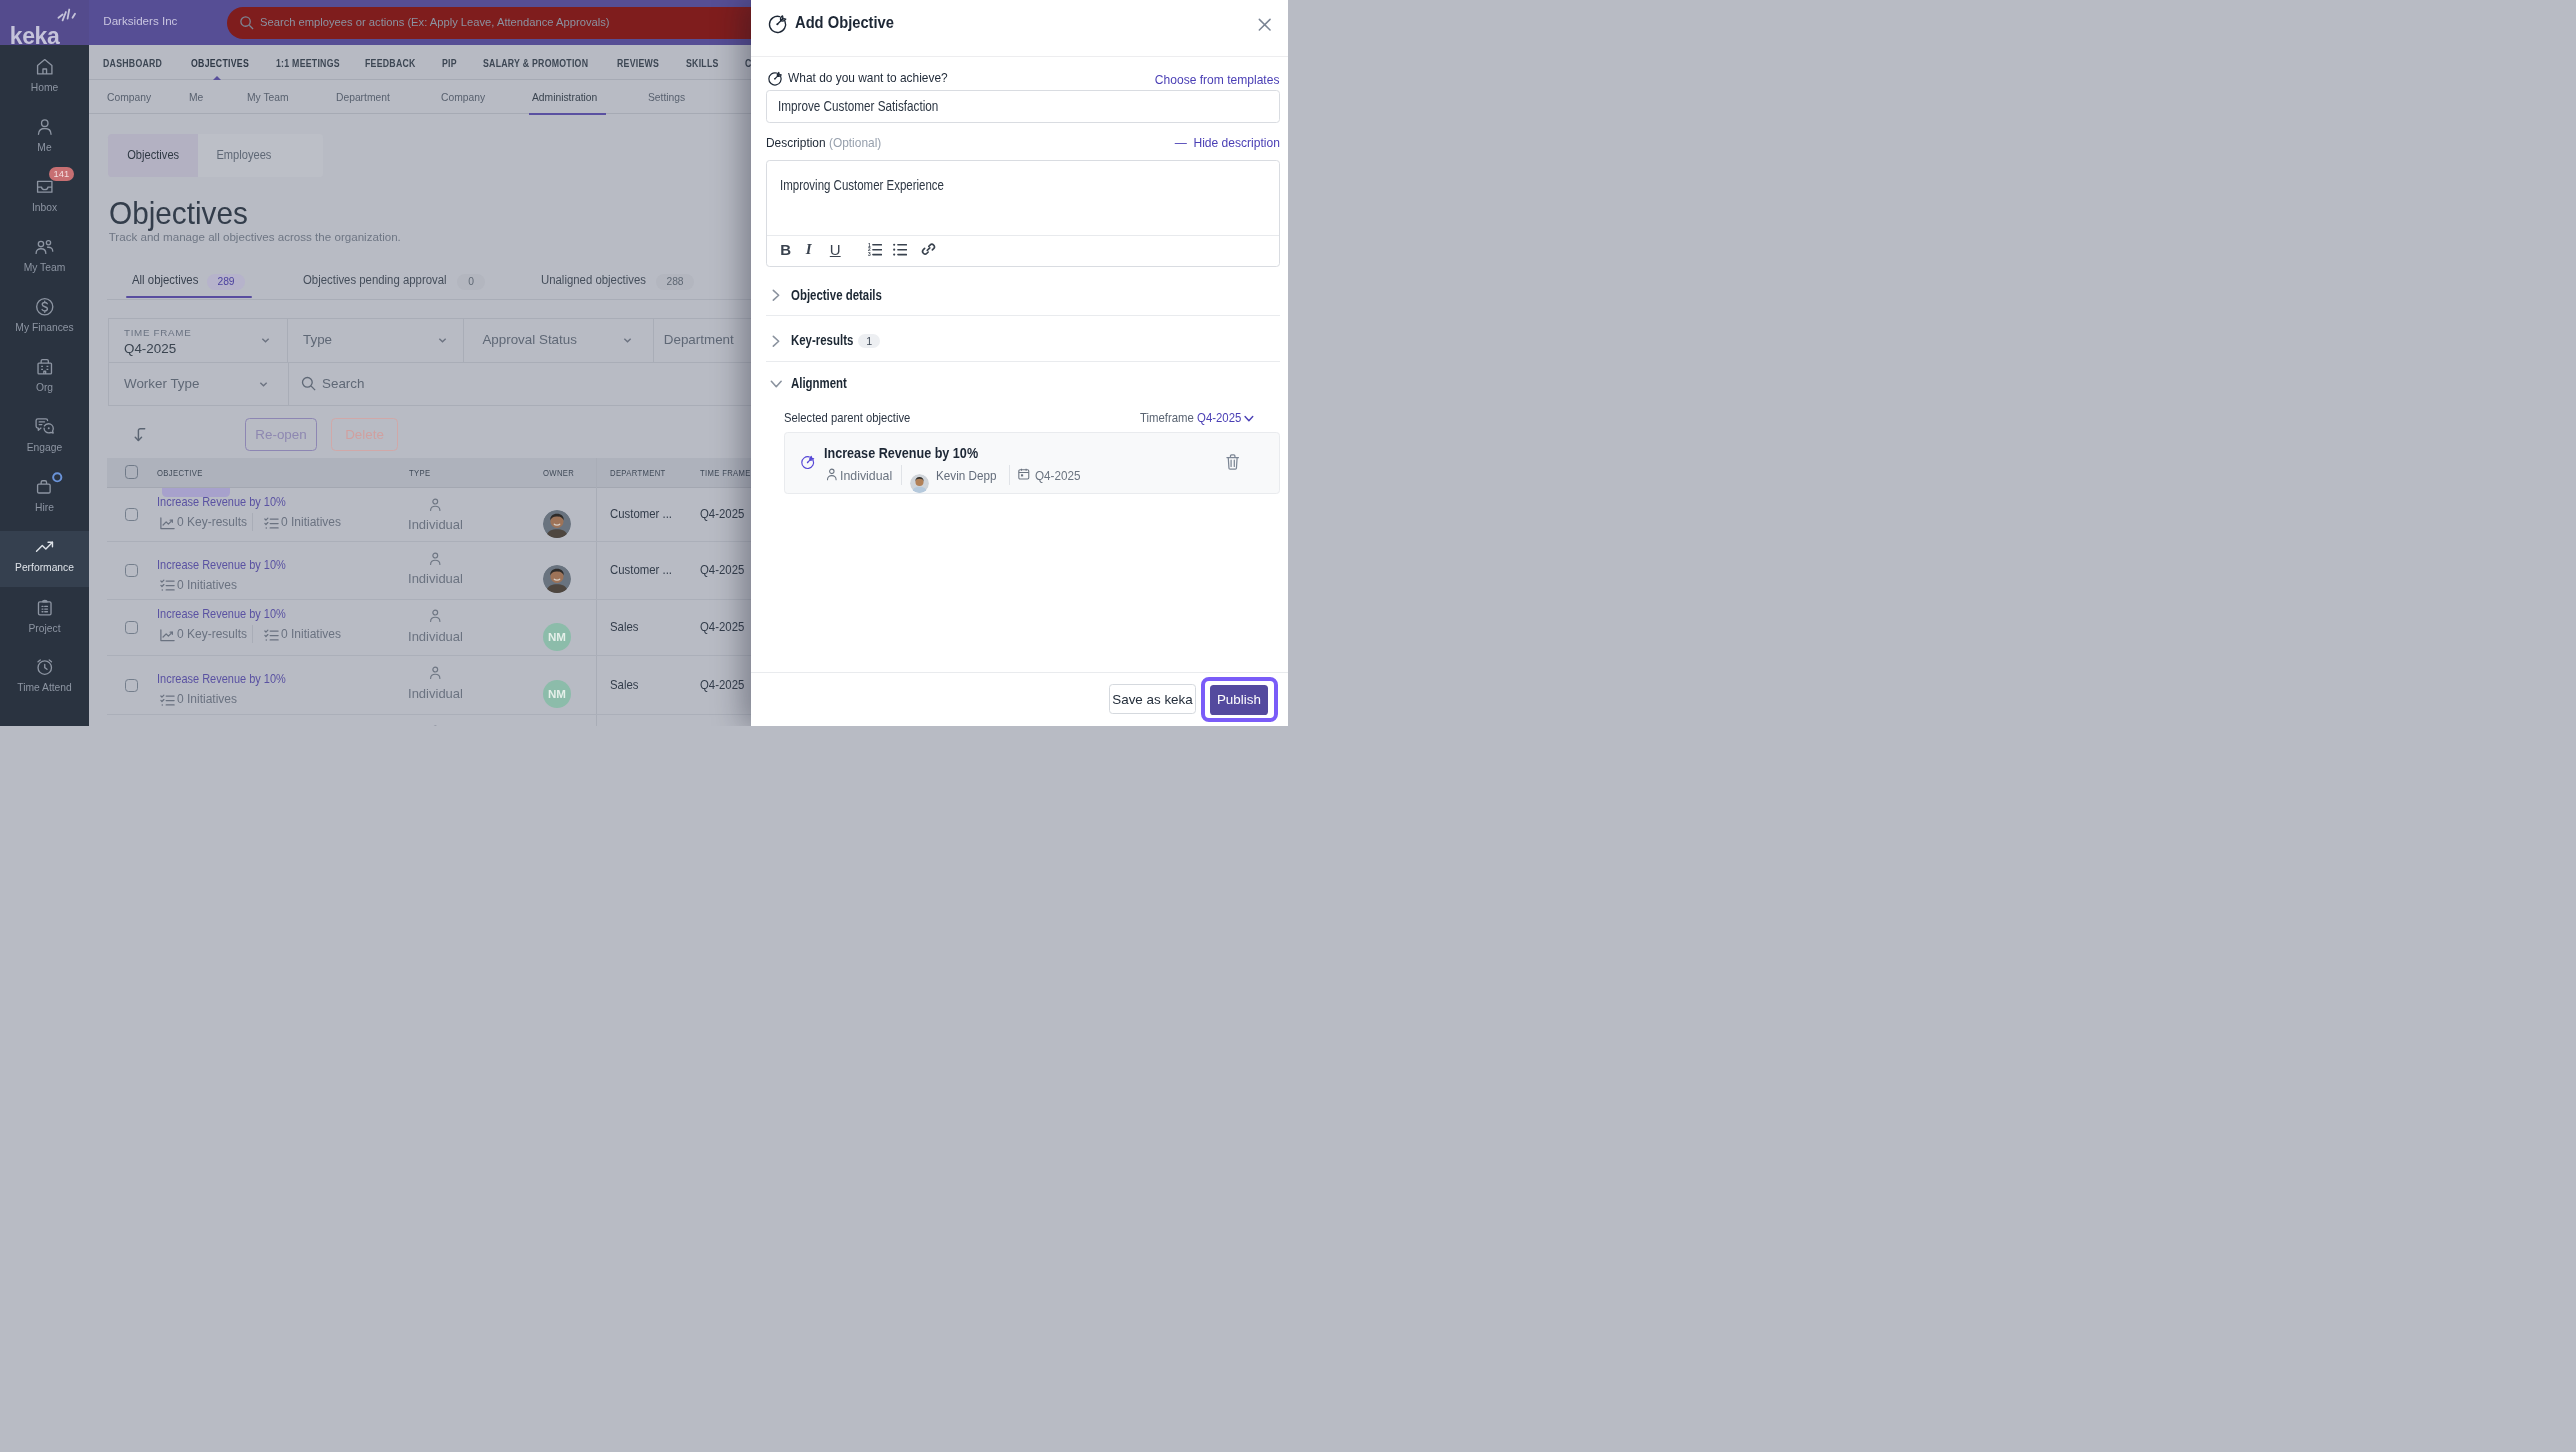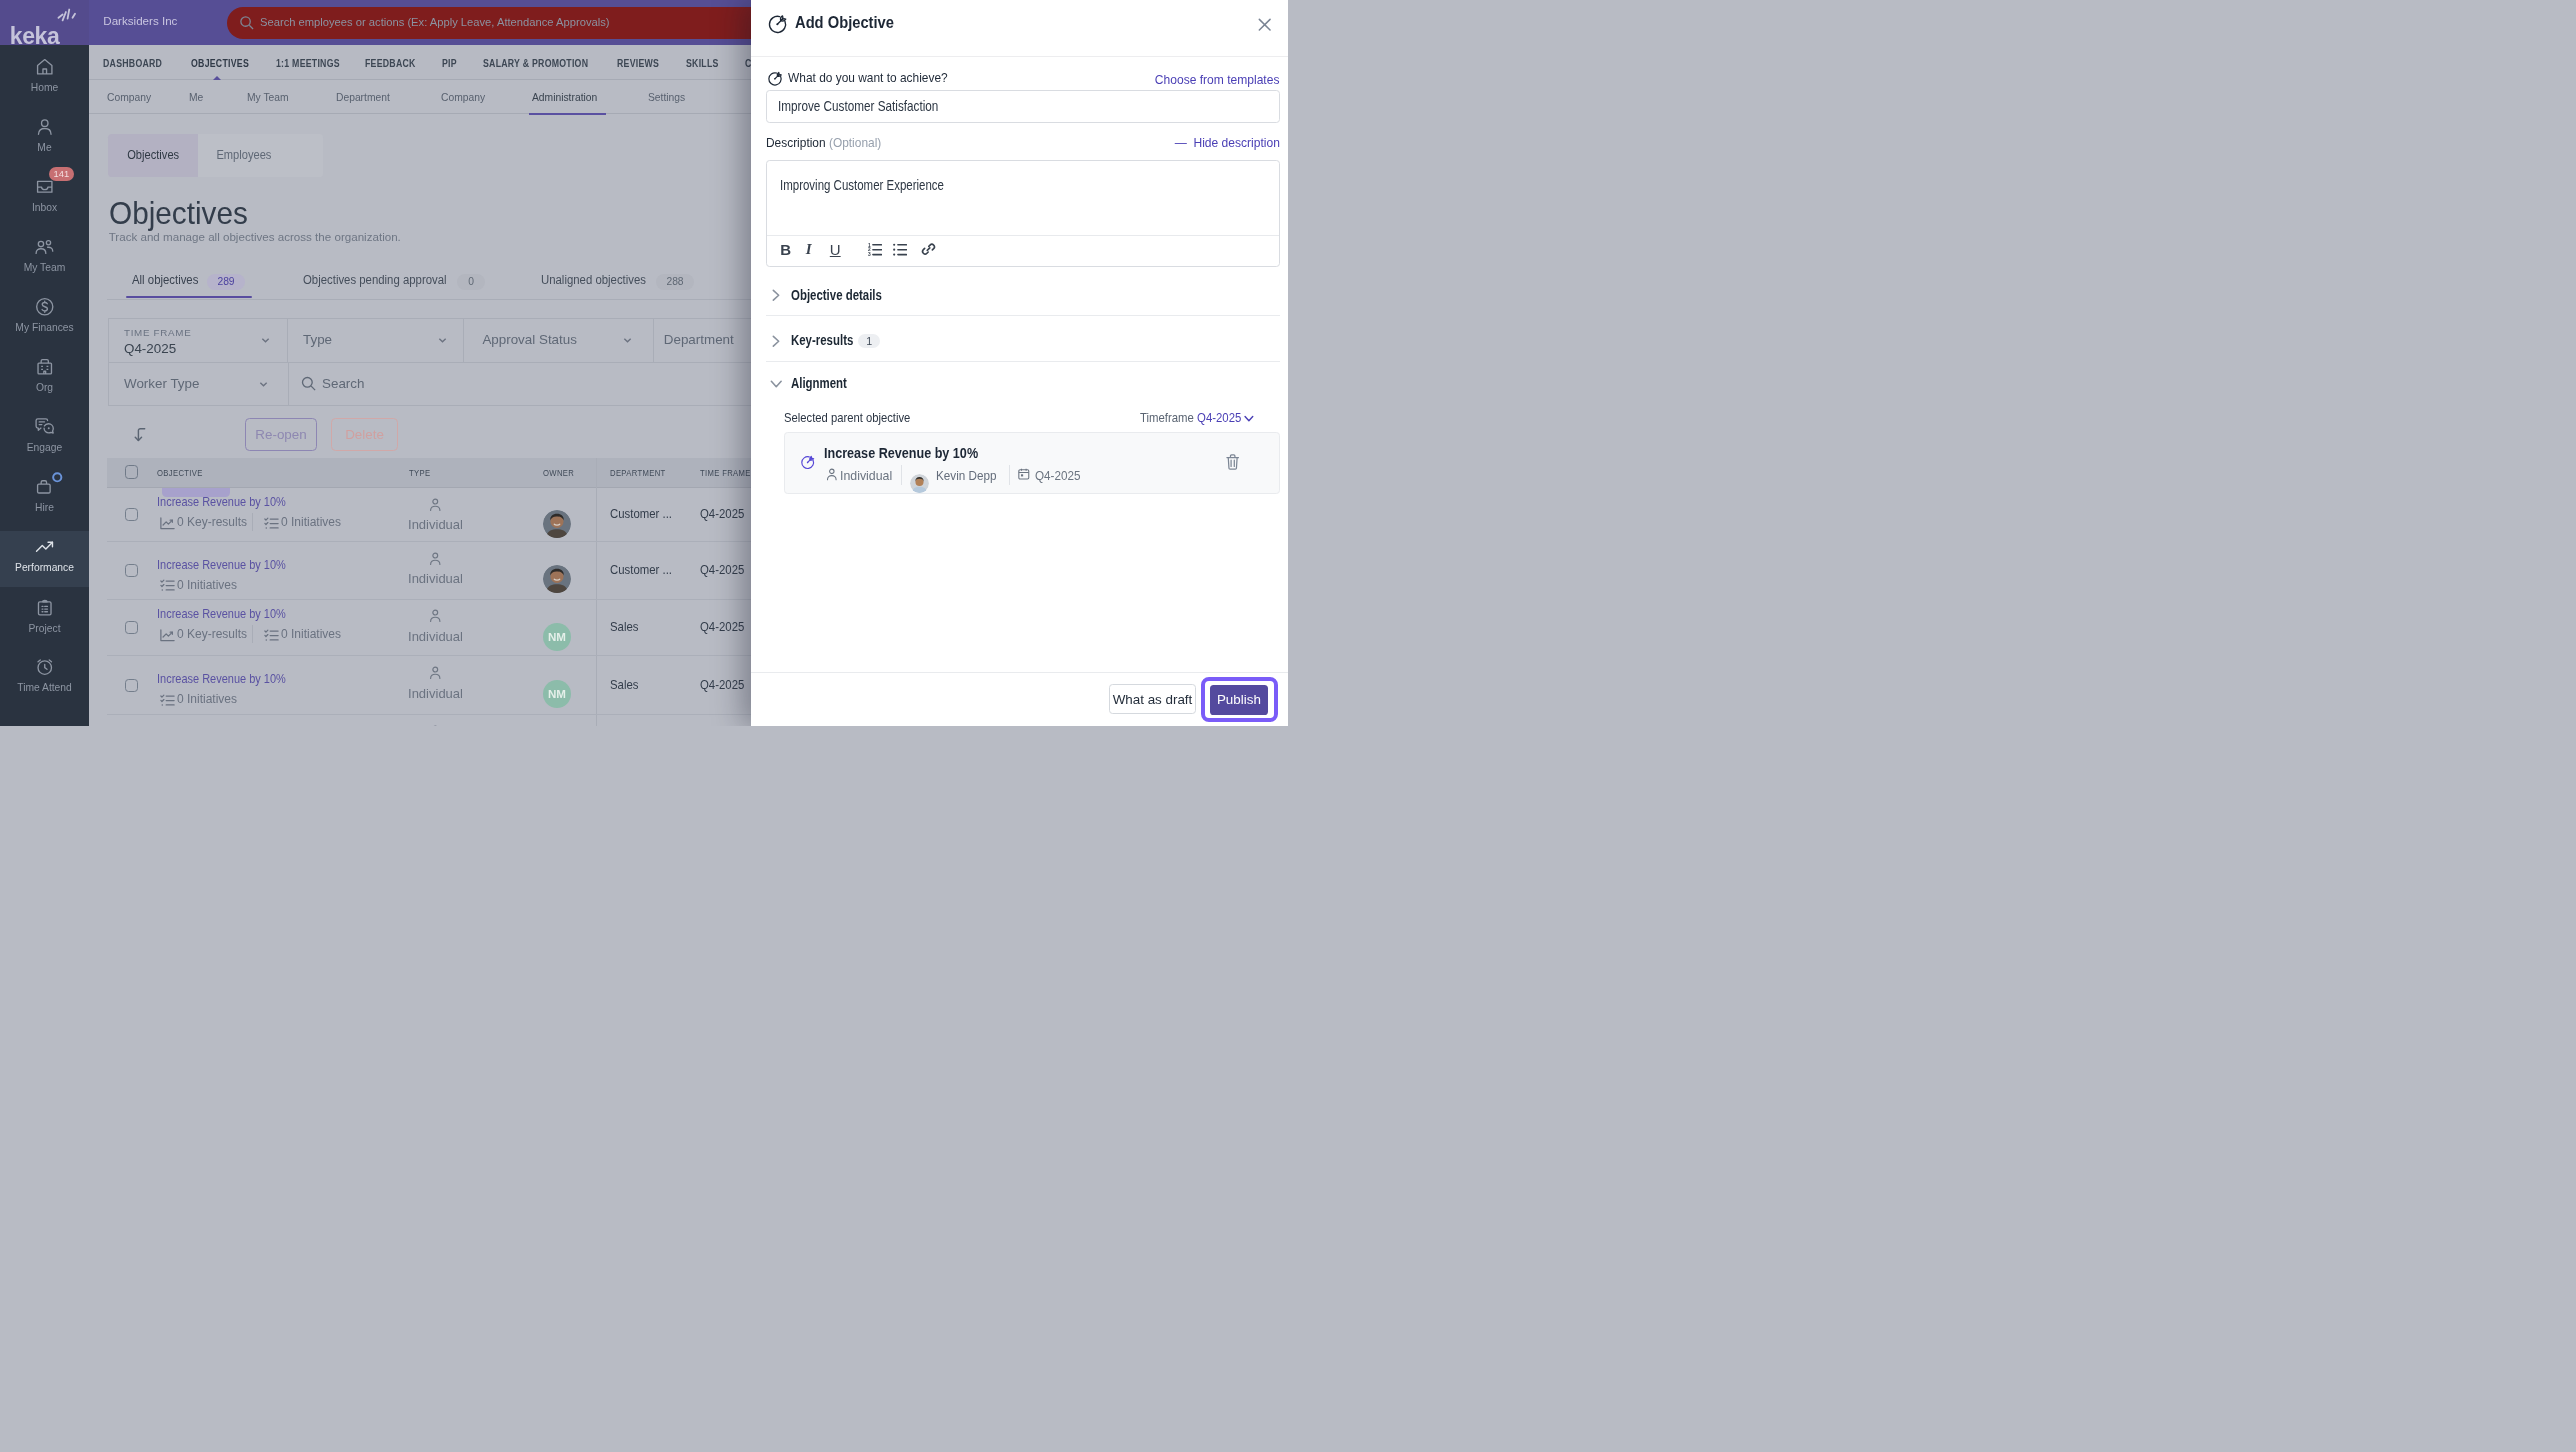--- a/index.html
+++ b/index.html
@@ -520,19 +520,19 @@
         <rect x="3.6" y="7.6" width="2.6" height="2.6" fill="#6b7480" stroke="none"></rect>
       </svg>
     <div class="abs" style="left:250px;top:35px;font-size:13px;color:#6b7480;transform:scaleX(0.9);transform-origin:0 50%;">Q4-2025</div>
     <svg class="abs" style="left:441px;top:20.6px" width="13.4" height="16" viewBox="0 0 15 18" fill="none" stroke="#7c8694" stroke-width="1.4" stroke-linecap="round" stroke-linejoin="round">
         <path d="M1 4 H14 M5 4 V2.2 C5 1.6 5.5 1 6.2 1 H8.8 C9.5 1 10 1.6 10 2.2 V4"></path>
         <path d="M2.5 4 L3.3 16 C3.35 16.6 3.9 17 4.5 17 H10.5 C11.1 17 11.65 16.6 11.7 16 L12.5 4"></path>
         <path d="M5.7 7 V14 M9.3 7 V14"></path>
       </svg>
   </div>
   <div id="pfoot">
-    <div id="savedraft">What as draft</div>
+    <div id="savedraft">Save as keka</div>
     <div id="pubring">
         <div id="pubbtn">Publish</div>
       </div>
   </div>
 </div>
 
 
 </body></html>

